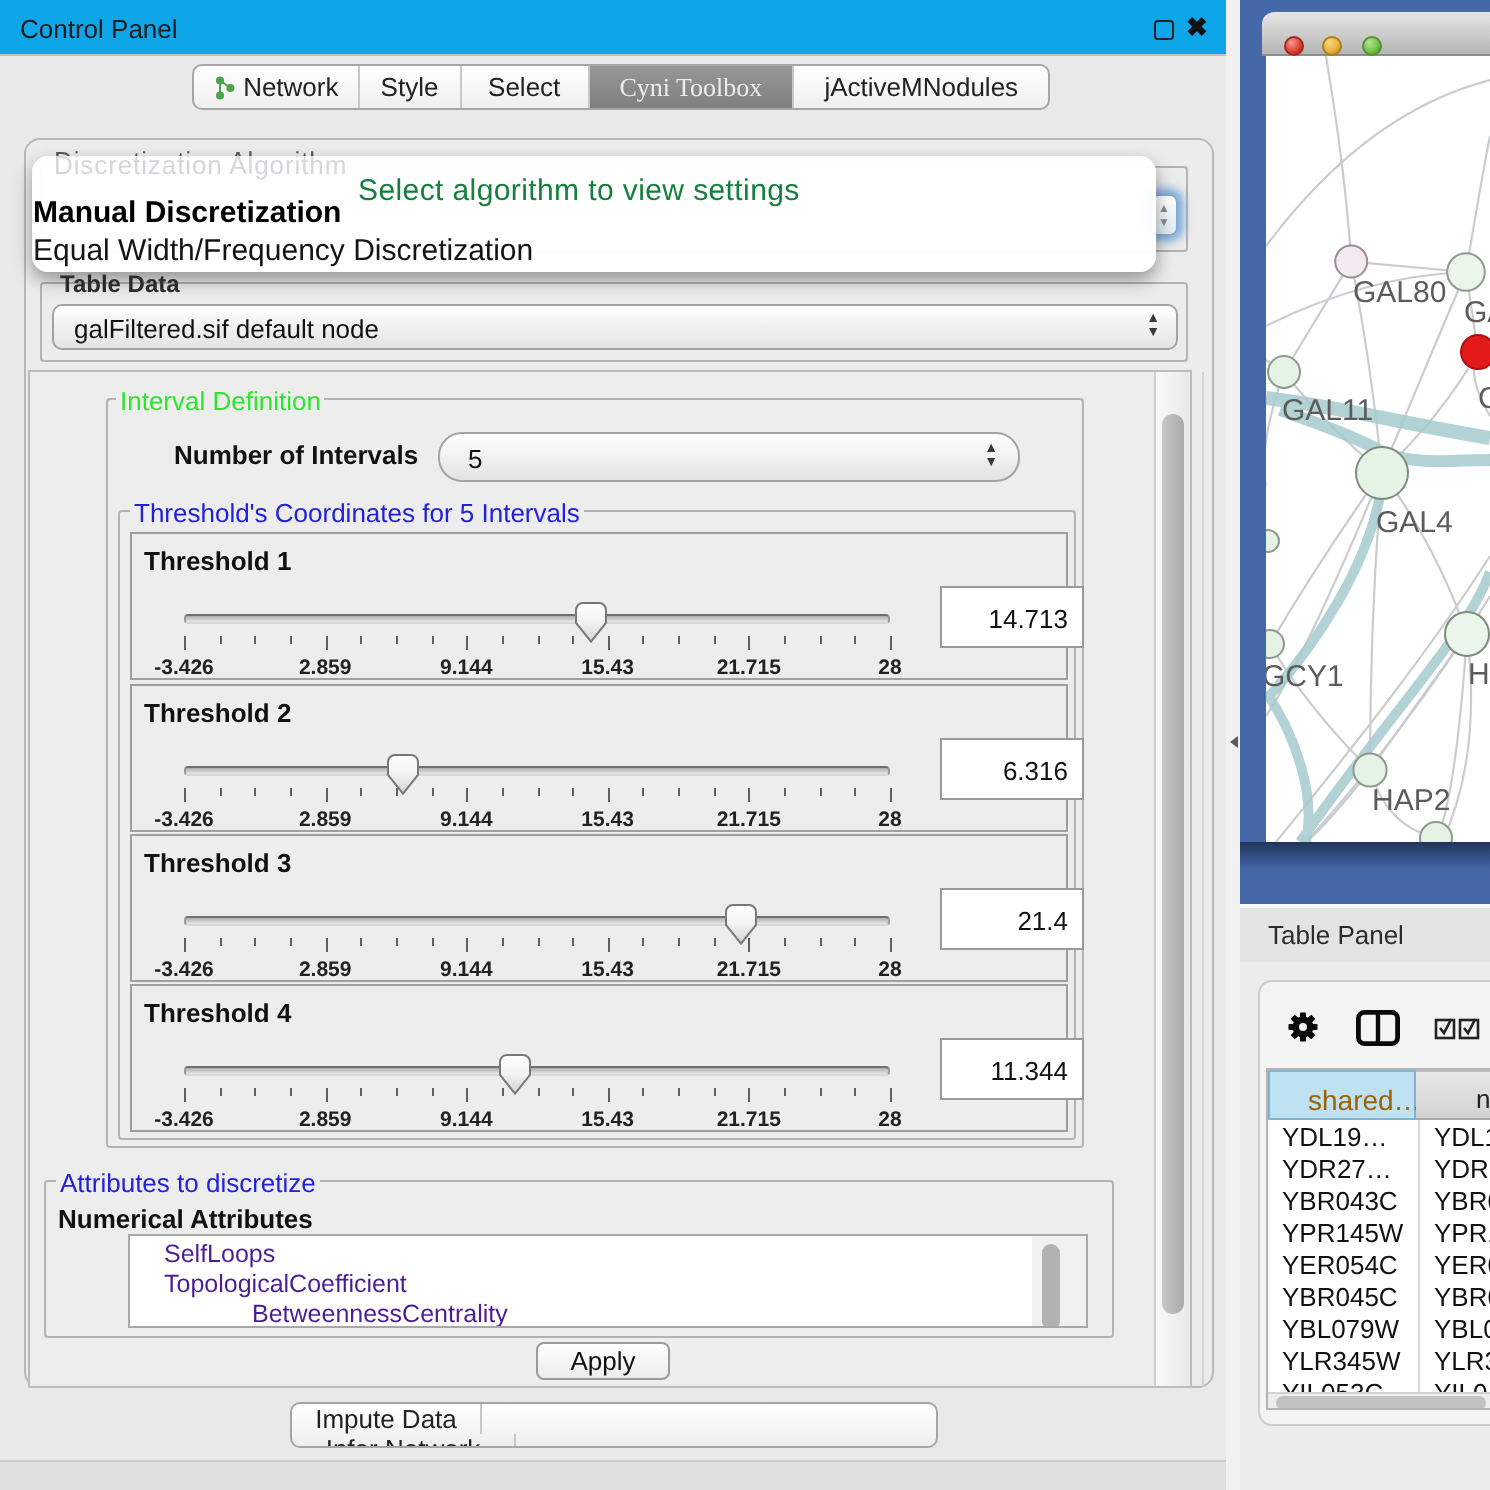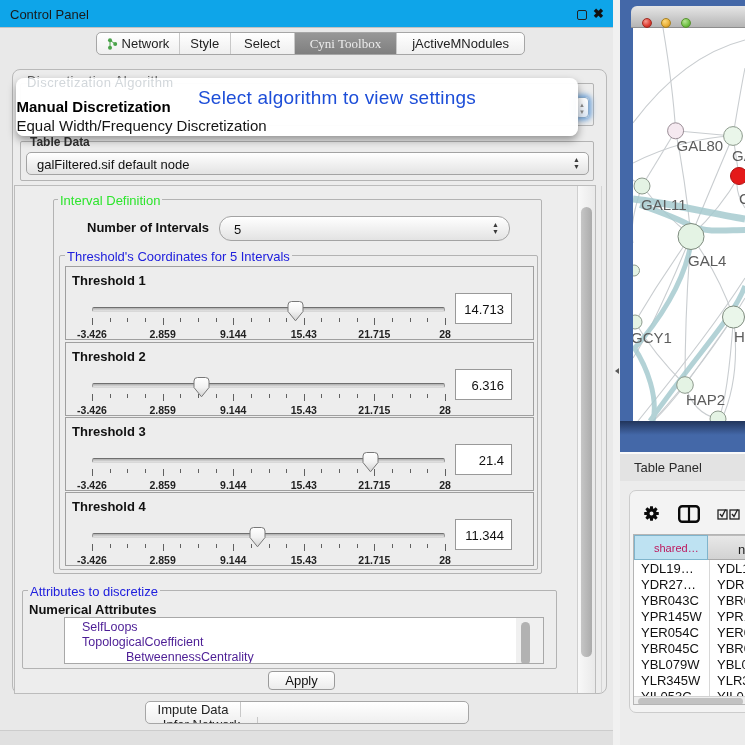--- a/index.html
+++ b/index.html
@@ -54,21 +54,21 @@
 #combo5 { left:204px; top:30px; width:291px; height:25px; border-radius:12px; }
 #combo5 .txt { position:absolute; left:14px; top:5px; }
 
 
 #grpThr { left:44px; top:69px; width:479px; height:315px; }
 #grpThrT { left:50px; top:63px; color:#2020dd; }
 
 .tpanel { position:absolute; left:50px; width:469px; height:74px; background:#ededed; border:1px solid #9f9f9f; }
 .tpanel .name { position:absolute; left:6px; top:6px; font-size:13px; font-weight:bold; color:#111; }
 .track { position:absolute; left:26px; top:40px; width:353px; height:5px; background:linear-gradient(#aeaeae,#e6e6e6); border-top:1px solid #6f6f6f; border-left:1px solid #9a9a9a; border-right:1px solid #9a9a9a; border-bottom:1px solid #d8d8d8; border-radius:2px; }
-.vbox { position:absolute; left:389px; top:26px; width:57px; height:31px; background:#fff; border:1px solid #999; }
+.vbox { position:absolute; left:404px; top:26px; width:72px; height:31px; background:#fff; border:1px solid #999; }
 .vbox span { position:absolute; right:7px; top:8px; font-size:13px; color:#111; }
 .ticks { position:absolute; left:0; top:0; }
 .tlabels { position:absolute; left:0; top:61px; width:469px; height:12px; }
 .tlabels span { position:absolute; font-size:10.5px; font-weight:bold; color:#222; transform:translateX(-50%); }
 
 
 #grpAttr { left:7px; top:404px; width:535px; height:79px; }
 #grpAttrT { left:13px; top:398px; color:#2020dd; }
 #lblNumA { position:absolute; left:14px; top:416px; font-size:13px; font-weight:bold; color:#111; }
 #attrlist { position:absolute; left:49px; top:431px; width:480px; height:47px; background:#fff; border:1px solid #a8a8a8; overflow:hidden; }
@@ -92,35 +92,35 @@
 #netcanvas { left:633px; top:28px; width:112px; height:393px; background:#fff; }
 #netshadow { left:620px; top:421px; width:125px; height:14px; background:linear-gradient(rgba(15,25,50,.65),rgba(15,25,50,0)); }
 
 #tpbar { left:620px; top:452px; width:125px; height:29px; background:#e3e3e3; border-top:2px solid #fafafa; }
 #tpbar span { position:absolute; left:14px; top:6px; font-size:13px; color:#2b2b2b; }
 #tpbg { left:620px; top:481px; width:125px; height:264px; background:#ececec; }
 #tpbox { left:629px; top:490px; width:130px; height:223px; background:#f3f3f3; border:1px solid #cccccc; border-radius:7px; }
 
 #nettable { left:633px; top:534px; width:112px; height:171px; border:1px solid #b5b5b5; border-right:none; background:#fff; overflow:hidden; }
 #th1 { position:absolute; left:0; top:0; width:74px; height:25px; background:#bee2f2; border:1px solid #7fb4cc; }
-#th1 span { position:absolute; left:19px; top:6px; font-size:11px; color:#be185d; }
+#th1 span { position:absolute; left:19px; top:6px; font-size:14px; color:#a16207; }
 #th2 { position:absolute; left:74px; top:0; width:38px; height:25px; background:linear-gradient(#e8e8e8,#d2d2d2); border-top:1px solid #bbb; border-bottom:1px solid #a9a9a9; }
 #th2 span { position:absolute; left:30px; top:6px; font-size:13px; color:#222; }
 #rows { position:absolute; left:0; top:25px; width:112px; height:135px; }
 #rows .r { position:absolute; width:112px; height:16px; font-size:13px; color:#111; }
 #rows .c1 { position:absolute; left:7px; top:1px; }
 #rows .c2 { position:absolute; left:83px; top:1px; }
 #colline { position:absolute; left:75px; top:25px; width:1px; height:136px; background:#d8d8d8; }
 #hsb { position:absolute; left:0; top:161px; width:112px; height:9px; background:#ededed; border-top:1px solid #d2d2d2; }
 #hsb .thumb { position:absolute; left:4px; top:1px; width:105px; height:7px; background:#c2c2c2; border-radius:4px; }
 
 
 #popup { left:16px; top:78px; width:562px; height:58px; background:rgba(255,255,255,.97); border-radius:8px; box-shadow:0 4px 9px rgba(0,0,0,.38); z-index:50; }
 #popup .ghost1 { position:absolute; left:11px; top:-3px; font-size:13px; color:#d2d7db; letter-spacing:0.45px; }
-#popup .ghost2 { position:absolute; left:182px; top:9px; font-size:19px; color:#1d4ed8; letter-spacing:0.2px; }
+#popup .ghost2 { position:absolute; left:163px; top:9px; font-size:15px; color:#15803d; letter-spacing:0.2px; }
 #popup .it1 { position:absolute; left:0.5px; top:20px; font-size:15px; font-weight:bold; color:#000; }
 #popup .it2 { position:absolute; left:0.5px; top:39px; font-size:15px; color:#141414; }
 </style>
 </head>
 <body>
 <div id="root">
 
   <div class="abs" id="titlebar">
       <span class="t">Control Panel</span>
     </div>

